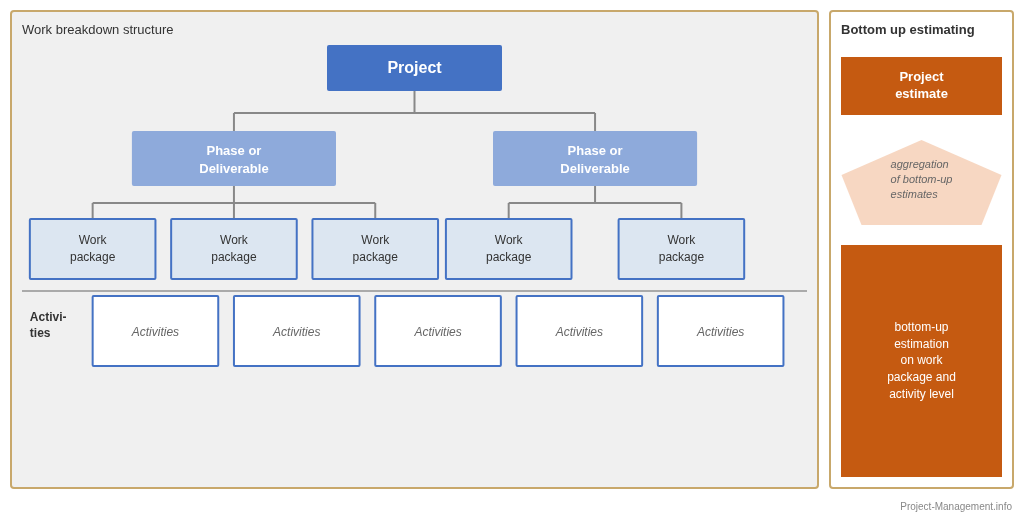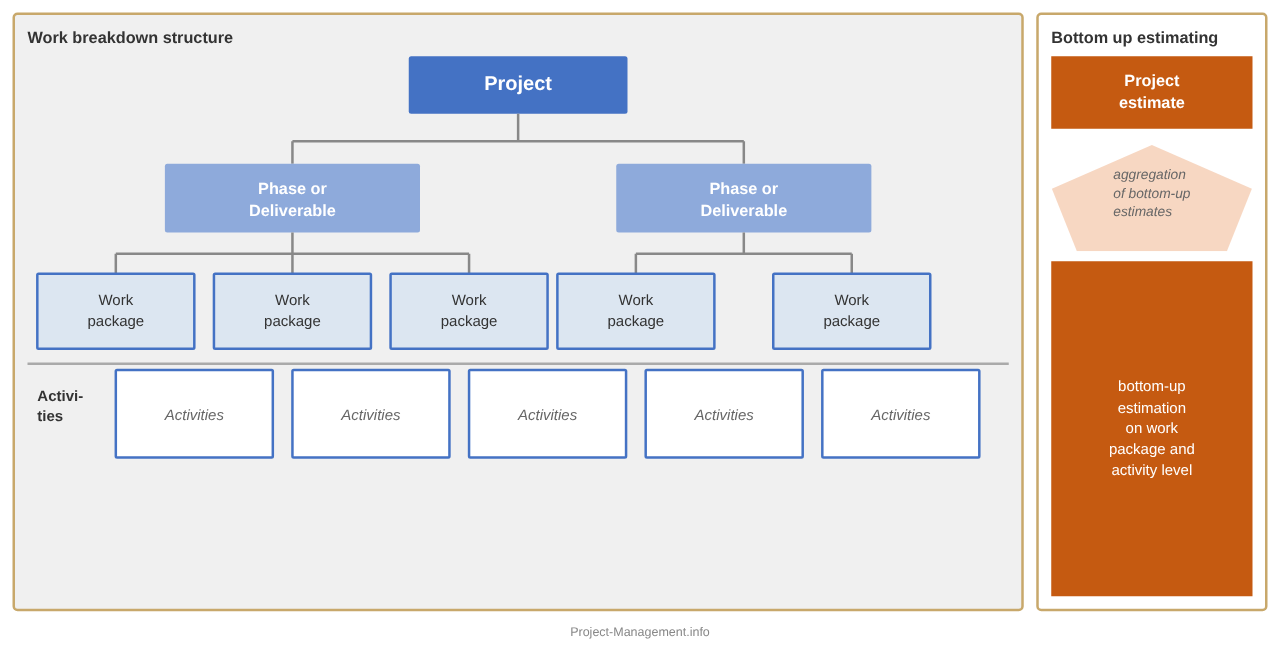--- a/index.html
+++ b/index.html
@@ -24,21 +24,21 @@
       border: 2px solid #c8a86b;
       border-radius: 4px;
       background: #f0f0f0;
       padding: 10px;
       display: flex;
       flex-direction: column;
       position: relative;
     }
     .left-panel-title {
       font-size: 13px;
-      font-weight: bold;
+      font-weight: normal;
       color: #333;
       margin-bottom: 8px;
     }
     
     .wbs-area {
       flex: 1;
       display: flex;
       flex-direction: column;
       align-items: center;
     }
@@ -56,21 +56,21 @@
     
     .right-panel {
       width: 185px;
       border: 2px solid #c8a86b;
       border-radius: 4px;
       background: #fff;
       padding: 10px;
       display: flex;
       flex-direction: column;
       align-items: center;
-      gap: 8px;
+      gap: 20px;
     }
     .right-panel-title {
       font-size: 13px;
       font-weight: bold;
       color: #333;
       text-align: left;
       width: 100%;
     }
     .project-estimate-box {
       background: #c55a11;
@@ -111,21 +111,21 @@
       text-align: center;
       width: 100%;
       line-height: 1.4;
       flex: 1;
       display: flex;
       align-items: center;
       justify-content: center;
     }
     
     .footer {
-      text-align: center;
+      text-align: right;
       font-size: 10px;
       color: #888;
       padding: 2px 12px 4px;
     }
   </style>
 </head>
 <body>
 
 <div class="main-container">
 

